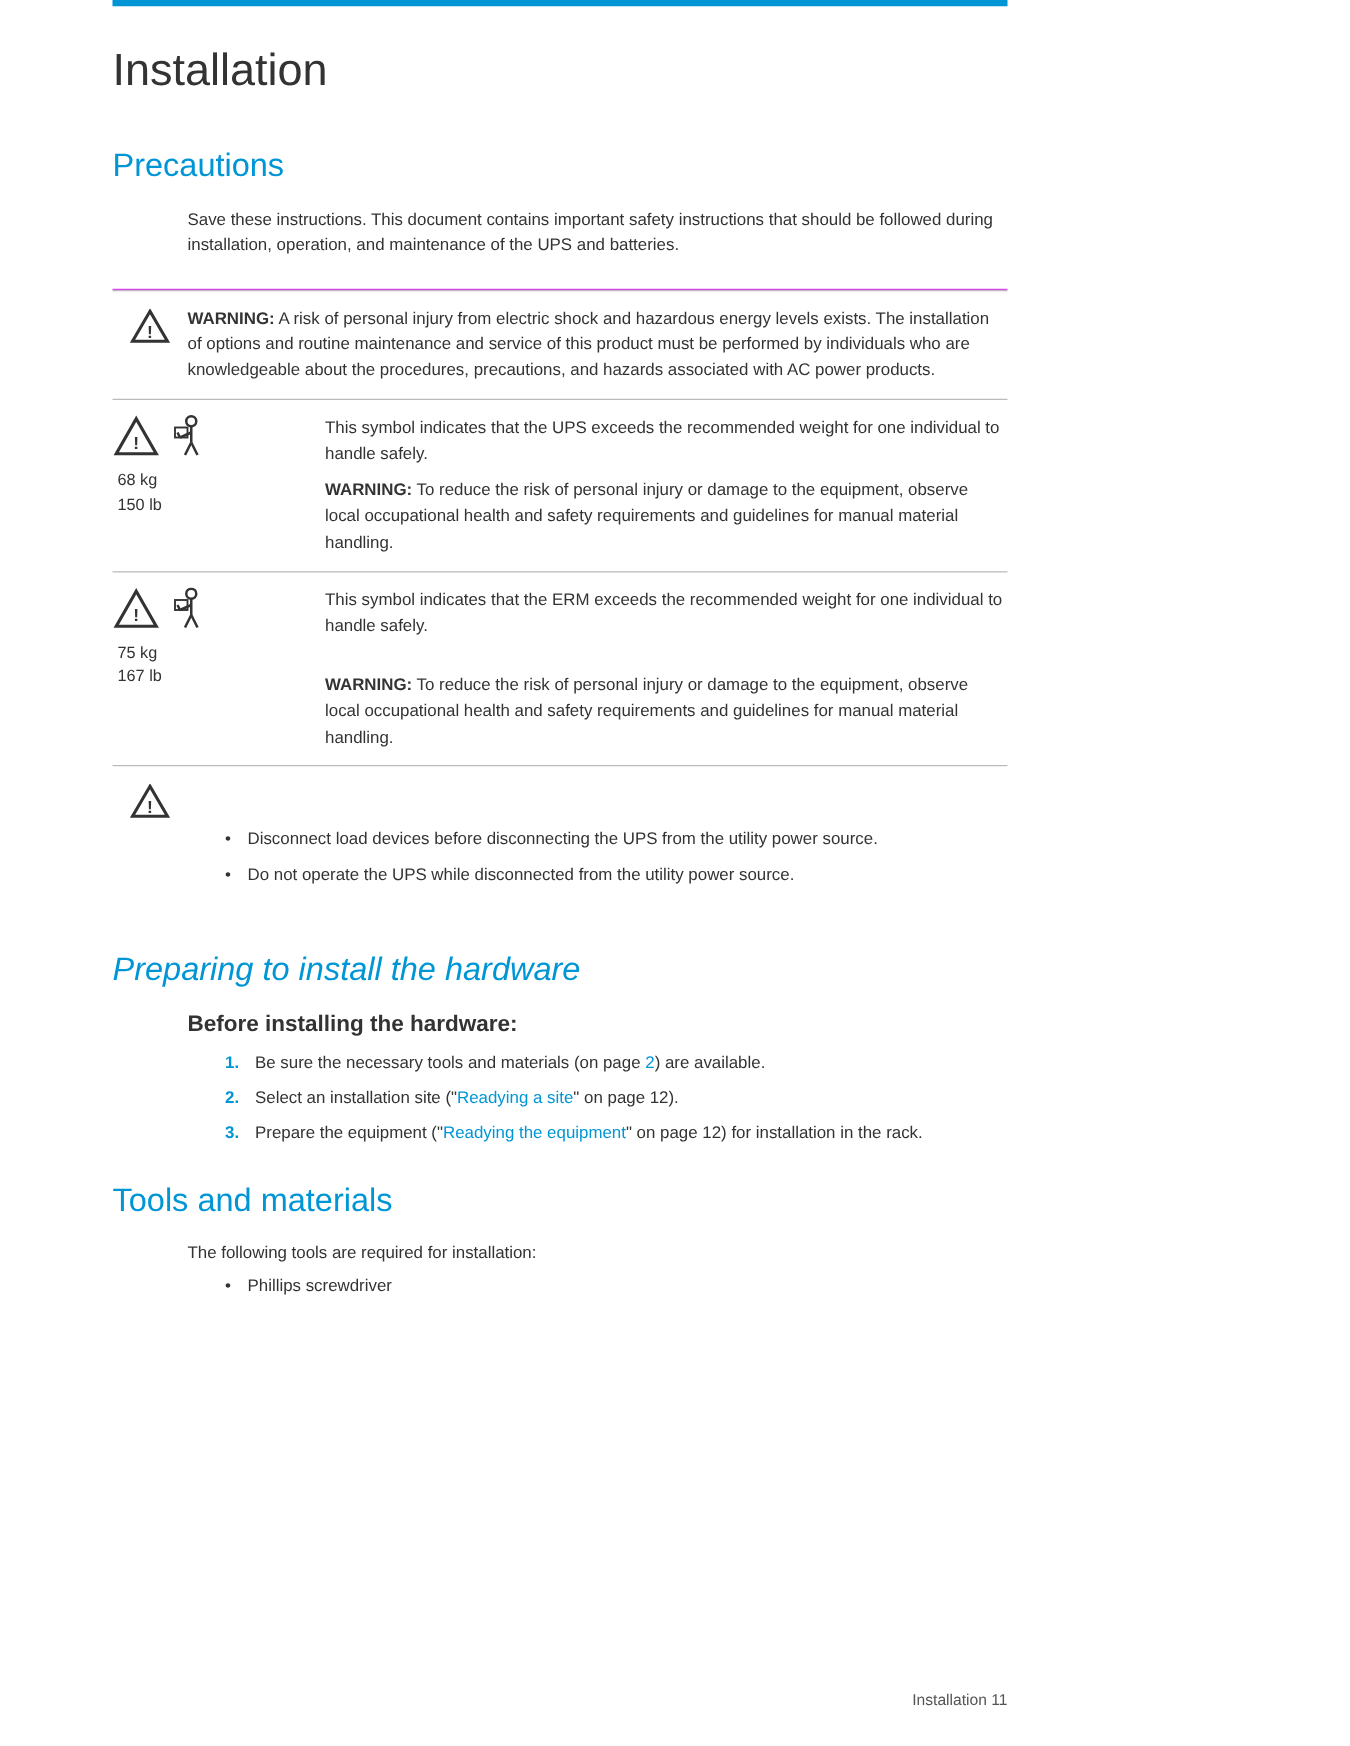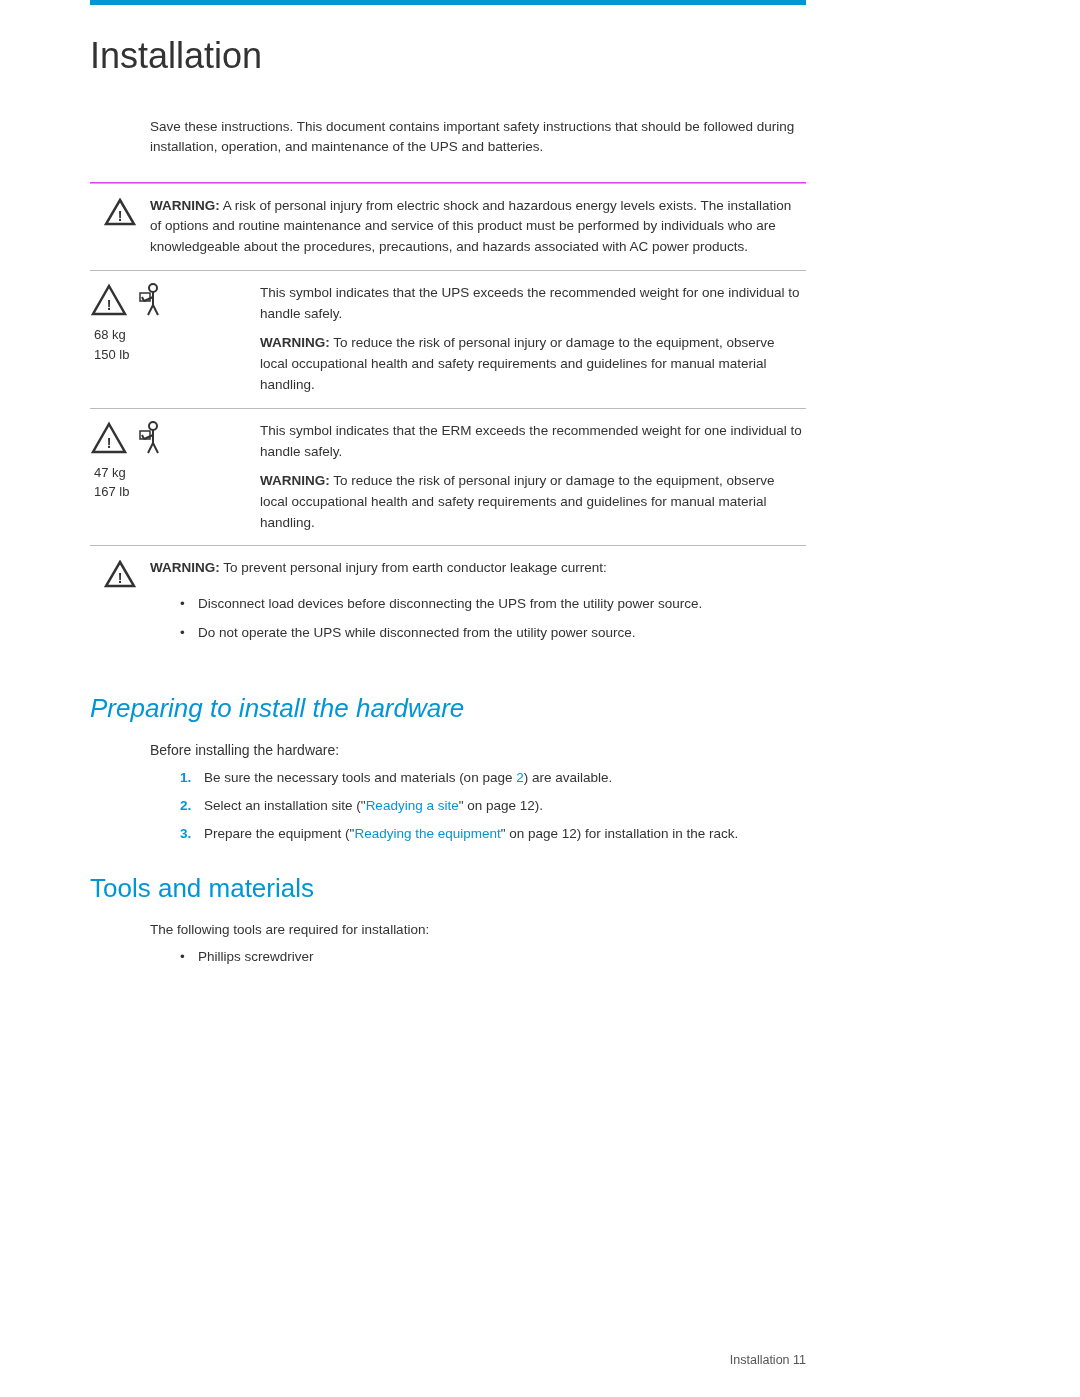--- a/index.html
+++ b/index.html
@@ -115,22 +115,23 @@
       font-size: 13.5px;
     }
 
     
     .preparing-section {
       margin-top: 30px;
     }
 
     .before-text {
       margin-left: 60px;
-      font-size: 14px;
+      font-size: 18px;
       margin-bottom: 10px;
+      font-weight: bold;
     }
 
     
     .ordered-list {
       margin-left: 90px;
       list-style: none;
       counter-reset: ol-counter;
     }
 
     .ordered-list li {
@@ -211,20 +212,21 @@
 
   </style>
 </head>
 <body>
 
 <div class="page">
   <div class="top-border"></div>
 
   <h1 class="chapter-title">Installation</h1>
 
+  <h2 class="section-heading">Precautions</h2>
 
   <div class="precautions-intro">
     <p class="intro-text">Save these instructions. This document contains important safety instructions that should be followed during installation, operation, and maintenance of the UPS and batteries.</p>
   </div>
 
   <div class="warnings-container">
 
     <div class="warning-row">
       <div class="warning-icon-cell">
 
@@ -282,42 +284,39 @@
             <circle cx="17" cy="5" r="4" fill="none" stroke="#333" stroke-width="2"></circle>
             <line x1="17" y1="9" x2="17" y2="22" stroke="#333" stroke-width="2"></line>
             <line x1="17" y1="14" x2="8" y2="18" stroke="#333" stroke-width="2"></line>
             <line x1="8" y1="18" x2="6" y2="14" stroke="#333" stroke-width="2"></line>
             <rect x="4" y="10" width="10" height="8" fill="none" stroke="#333" stroke-width="1.5"></rect>
             <line x1="17" y1="22" x2="12" y2="32" stroke="#333" stroke-width="2"></line>
             <line x1="17" y1="22" x2="22" y2="32" stroke="#333" stroke-width="2"></line>
           </svg>
         </div>
         <div class="weight-numbers">
-          <div>47 kg</div>
+          <div>75 kg</div>
           <div>167 lb</div>
         </div>
       </div>
       <div class="weight-content">
-        <p style="margin-bottom:8px; font-size:13.5px;">This symbol indicates that the ERM exceeds the recommended weight for one individual to handle safely.</p>
+        <p style="margin-bottom:26px; font-size:13.5px;">This symbol indicates that the ERM exceeds the recommended weight for one individual to handle safely.</p>
         <p style="font-size:13.5px; line-height:1.55;">
           <span class="warning-label">WARNING:</span><span> To reduce the risk of personal injury or damage to the equipment, observe local occupational health and safety requirements and guidelines for manual material handling.</span>
         </p>
       </div>
     </div>
 
     <div class="warning-row" style="border-bottom:none; flex-direction:column;">
       <div style="display:flex; align-items:flex-start; width:100%;">
         <div class="warning-icon-cell">
           <svg width="32" height="28" viewBox="0 0 32 28">
             <polygon points="16,2 30,26 2,26" fill="none" stroke="#333" stroke-width="2.5"></polygon>
             <text x="16" y="23" text-anchor="middle" font-size="14" font-weight="bold" fill="#333">!</text>
           </svg>
-        </div>
-        <div class="warning-text">
-          <span class="warning-label">WARNING:</span><span> To prevent personal injury from earth conductor leakage current:</span>
         </div>
       </div>
       <div style="margin-left:60px; margin-top:6px;">
         <ul class="bullet-list" style="margin-left:30px;">
           <li>Disconnect load devices before disconnecting the UPS from the utility power source.</li>
           <li>Do not operate the UPS while disconnected from the utility power source.</li>
         </ul>
       </div>
     </div>
 

